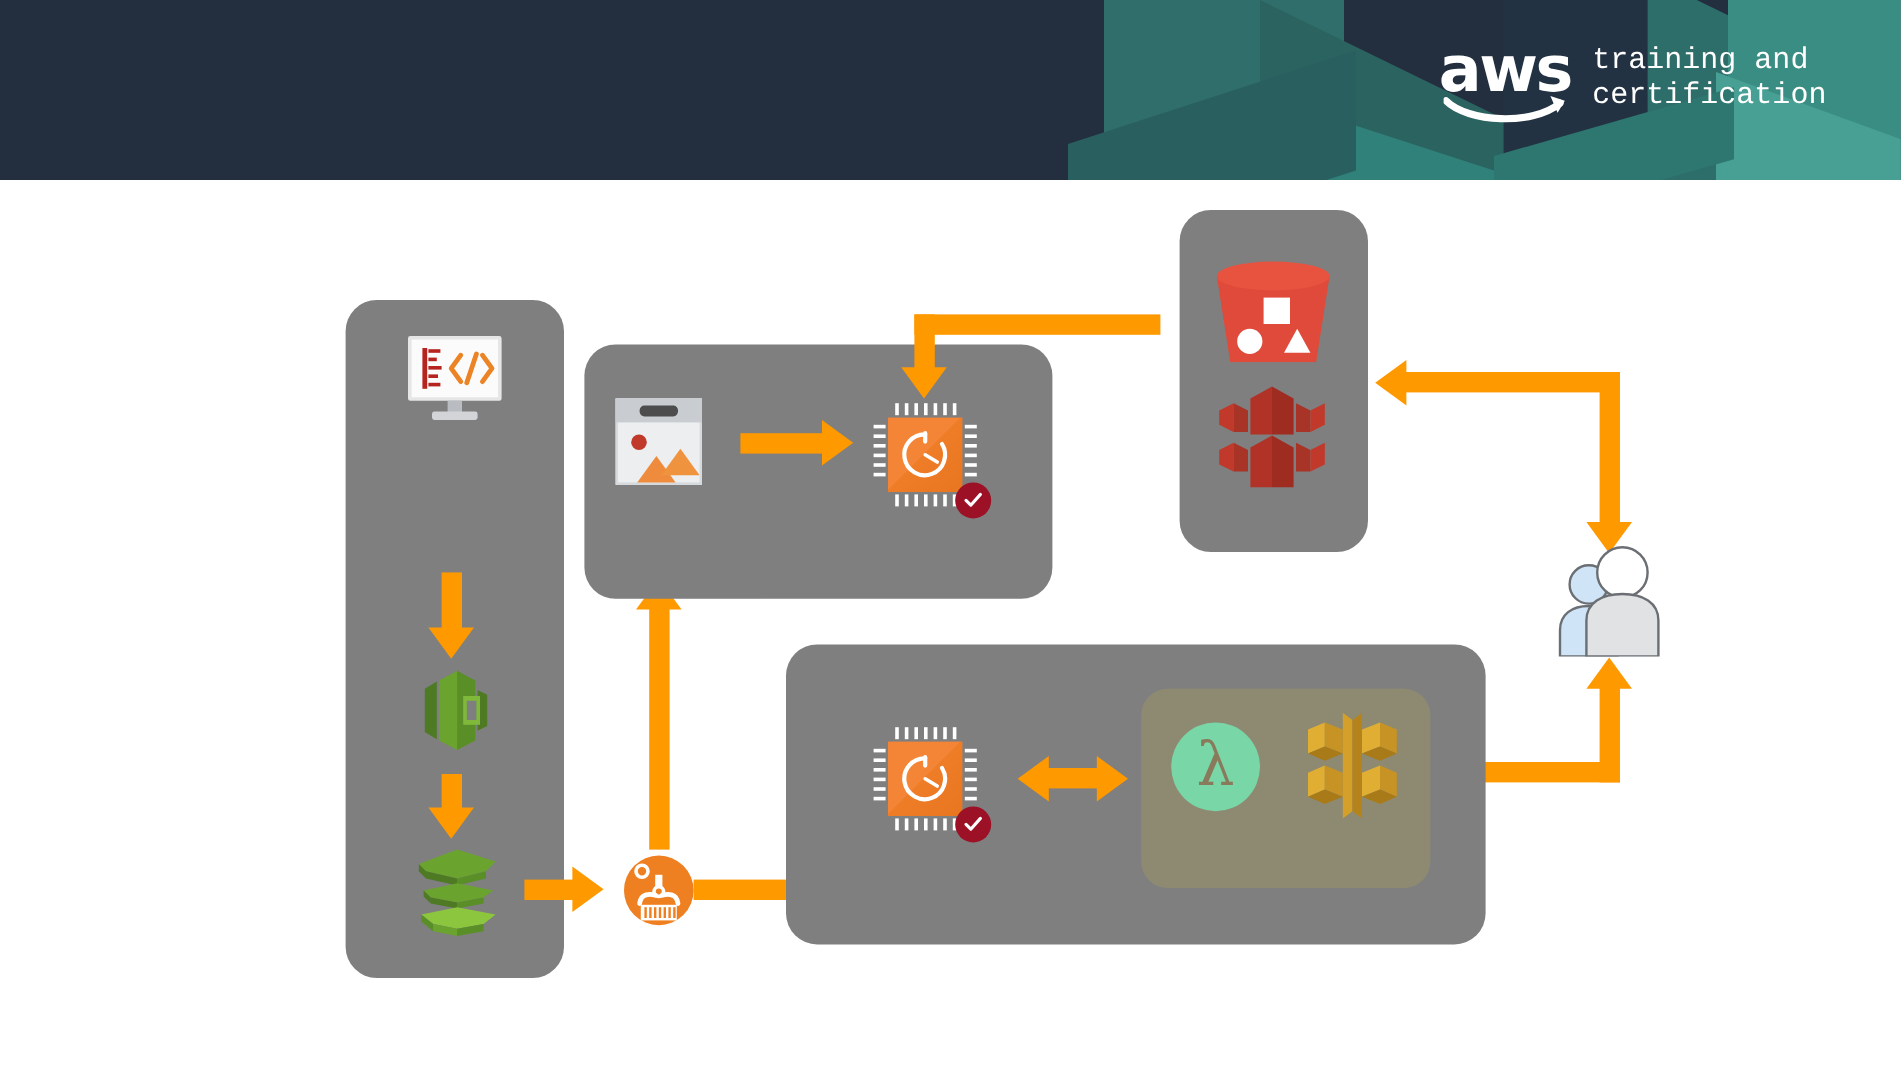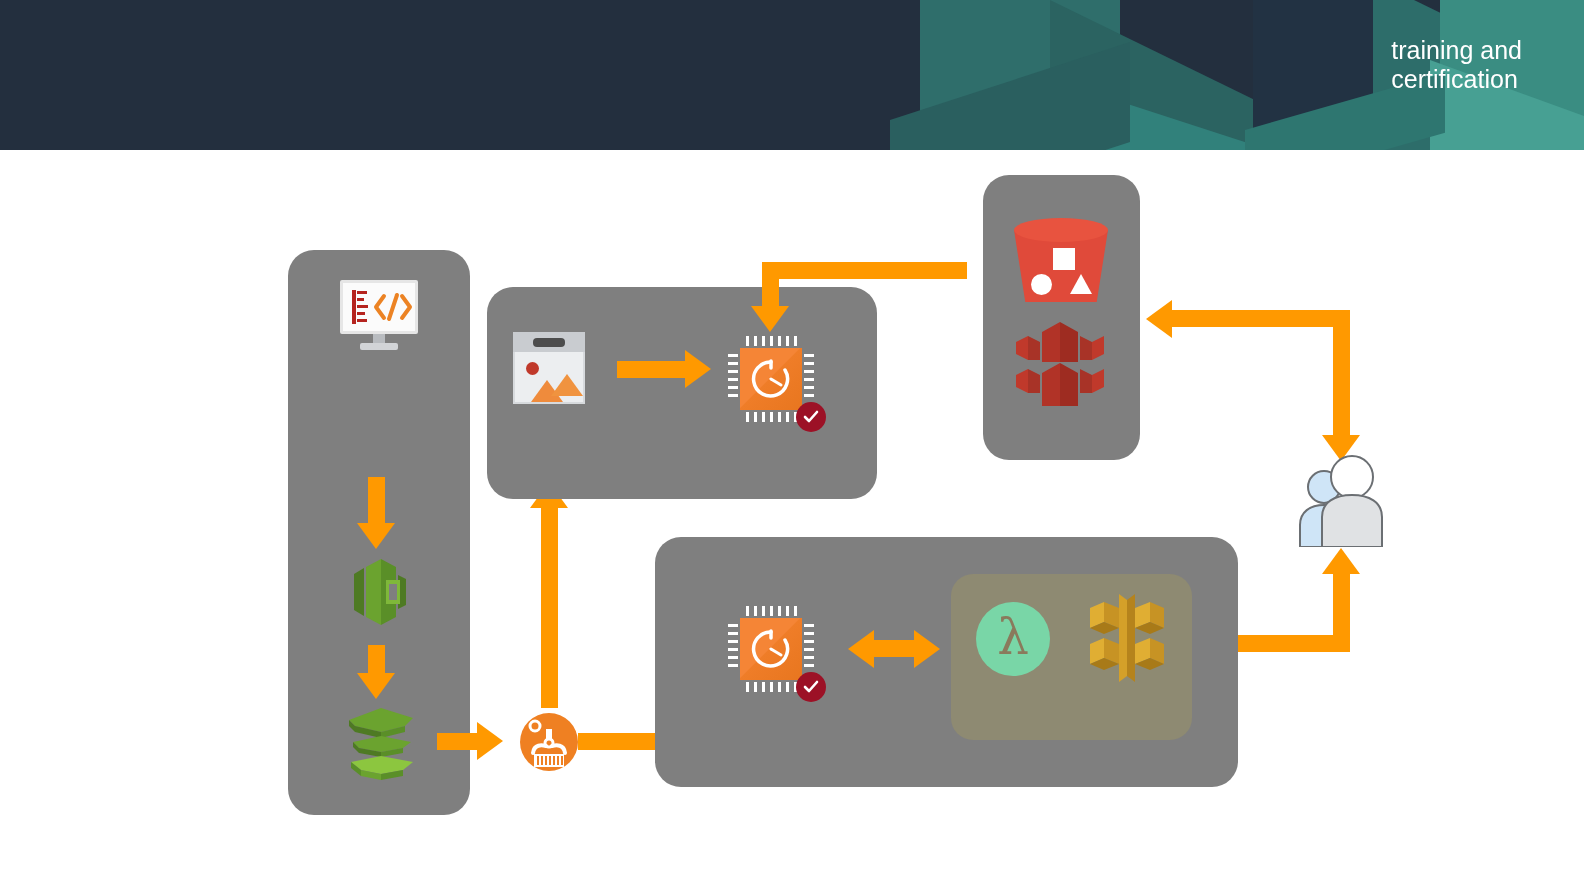--- a/index.html
+++ b/index.html
@@ -65,21 +65,21 @@
     position: absolute;
     left: 0; top: 0;
   }
   #aws-smile {
     position: absolute;
     left: 4px; top: 46px;
     width: 104px; height: 26px;
   }
   #lockup-text {
     color: #ffffff;
-    font-family: Liberation Sans, sans-serif;
+    font-family: Liberation Mono, monospace;
     font-size: 25px;
     line-height: 1.16;
     padding-top: 4px;
     white-space: nowrap;
   }
 
   
   #diagram-canvas {
     position: absolute;
     left: 0; top: 150px;
@@ -163,20 +163,27 @@
   <div class="facet fc2"></div>
   <div class="facet fc3"></div>
   <div class="facet fc4"></div>
   <div class="facet fc5"></div>
   <div class="facet fc6"></div>
   <div class="facet fc7"></div>
   <div class="facet fc8"></div>
   <div class="facet fc9"></div>
 
   <div id="aws-logo-lockup">
+    <div id="aws-wordmark">
+      <div class="aws-text">aws</div>
+      <svg id="aws-smile" viewBox="0 0 104 26">
+        <path d="M2 6 C20 24, 74 27, 97 8" stroke="#ffffff" stroke-width="6" fill="none" stroke-linecap="round"></path>
+        <path d="M89 2 L101 6 L95 16 Z" fill="#ffffff"></path>
+      </svg>
+    </div>
     <div id="lockup-text">
       <div>training and</div>
       <div>certification</div>
     </div>
   </div>
 </div>
 
 <div id="diagram-canvas">
 
   <div class="group-box" style="left:288px; top:100px; width:182px; height:565px;"></div>

